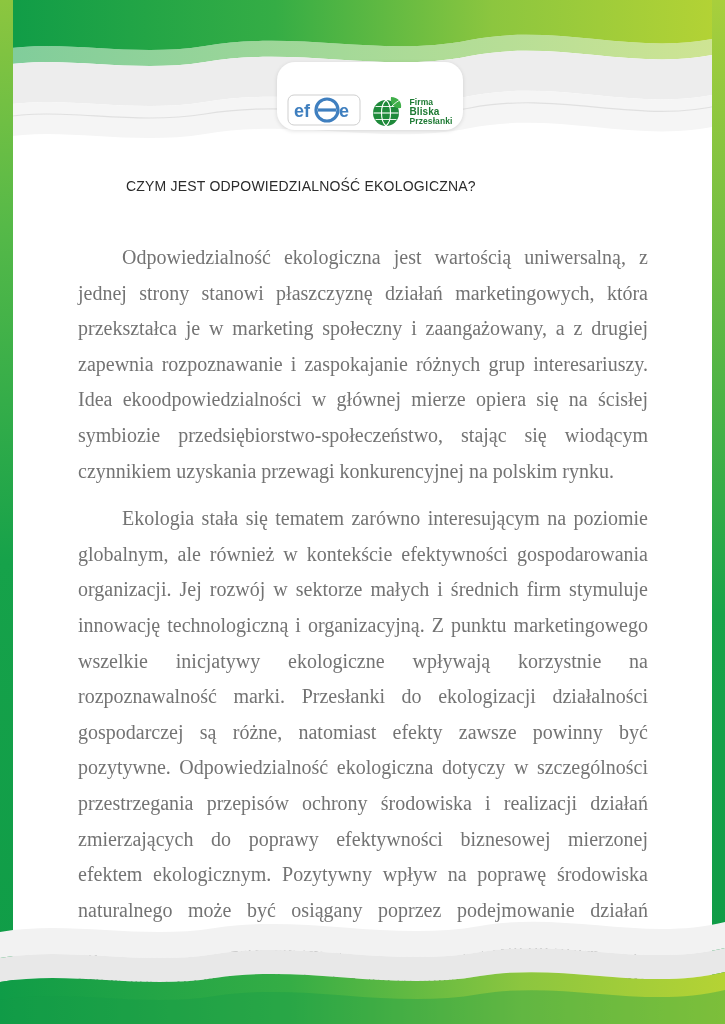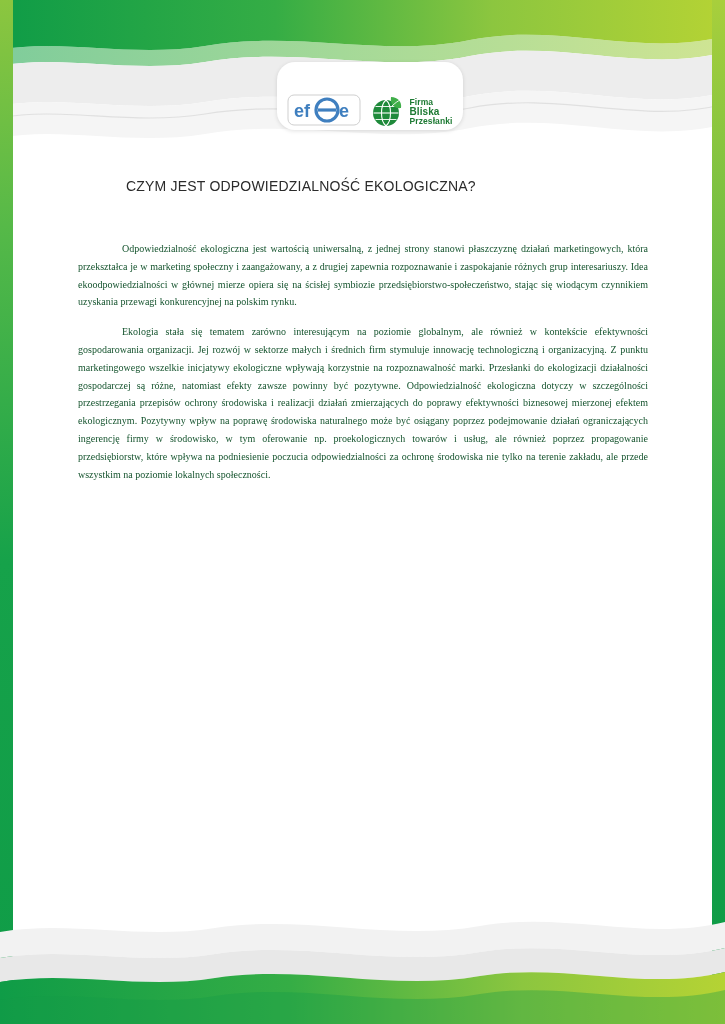--- a/index.html
+++ b/index.html
@@ -121,23 +121,23 @@
   .doc-heading {
     font-family: "Liberation Sans", sans-serif;
     font-size: 14px;
     color: #2b2b2b;
     letter-spacing: 0.2px;
     margin: 0 0 46px 48px;
   }
   p.para {
     margin: 0 0 6px 0;
     font-family: "Liberation Serif", serif;
-    font-size: 10px;
+    font-size: 20px;
     line-height: 1.78;
-    color: #14532d;
+    color: #737373;
     text-align: justify;
     text-indent: 44px;
     hyphens: none;
   }
   p.para.first {
     margin-bottom: 10px;
   }
   p.para.second {
     margin-bottom: 10px;
     margin-top: 12px;

